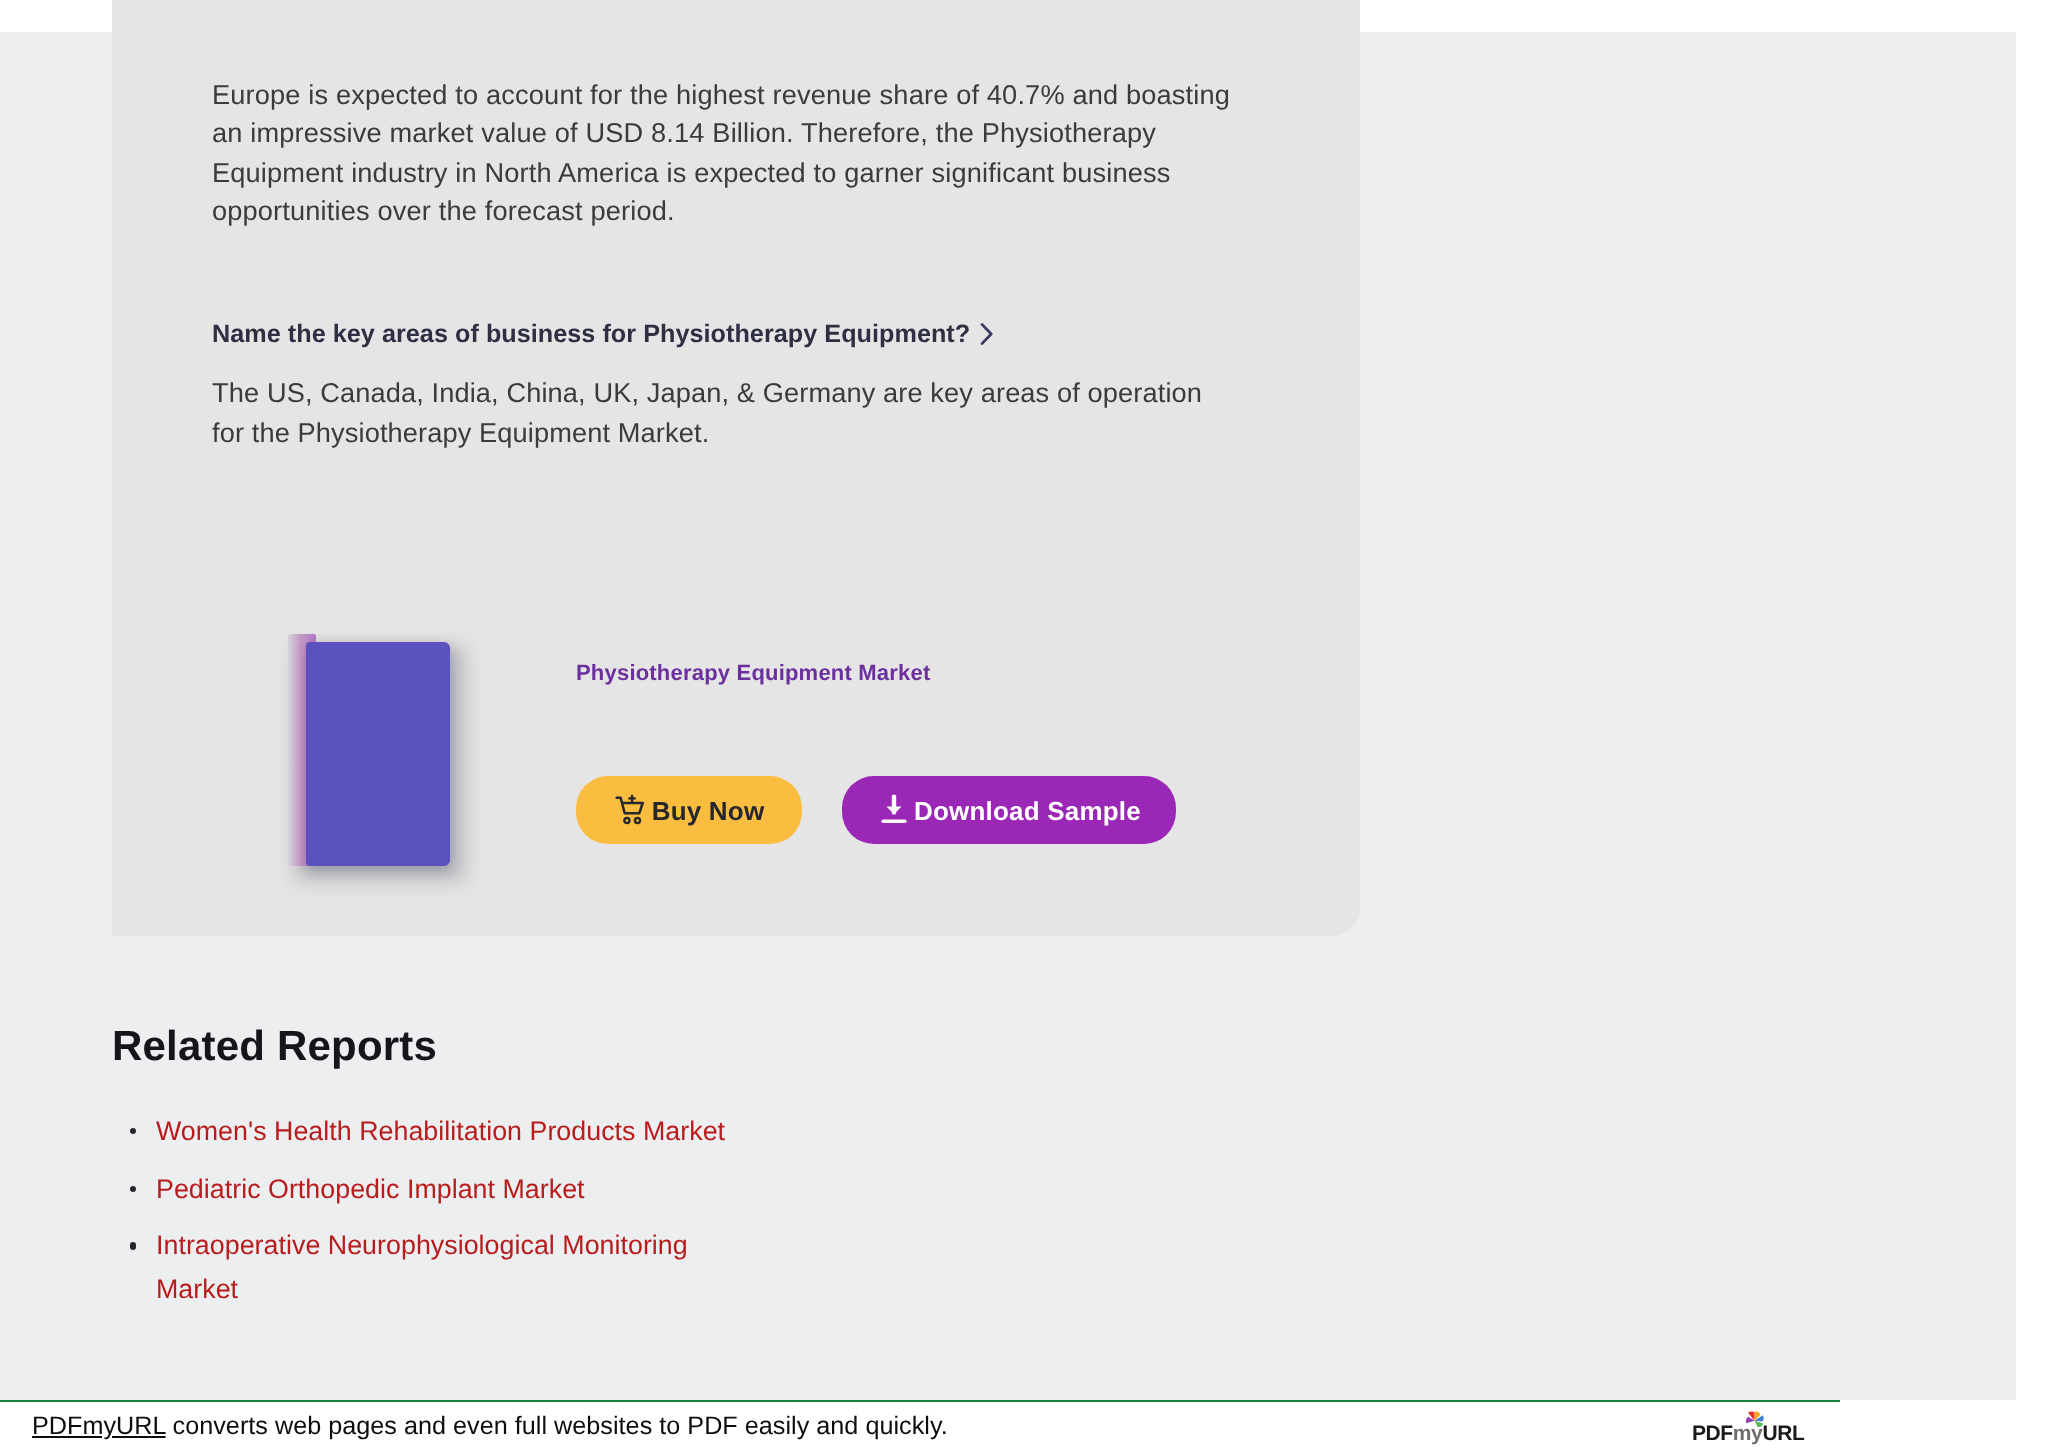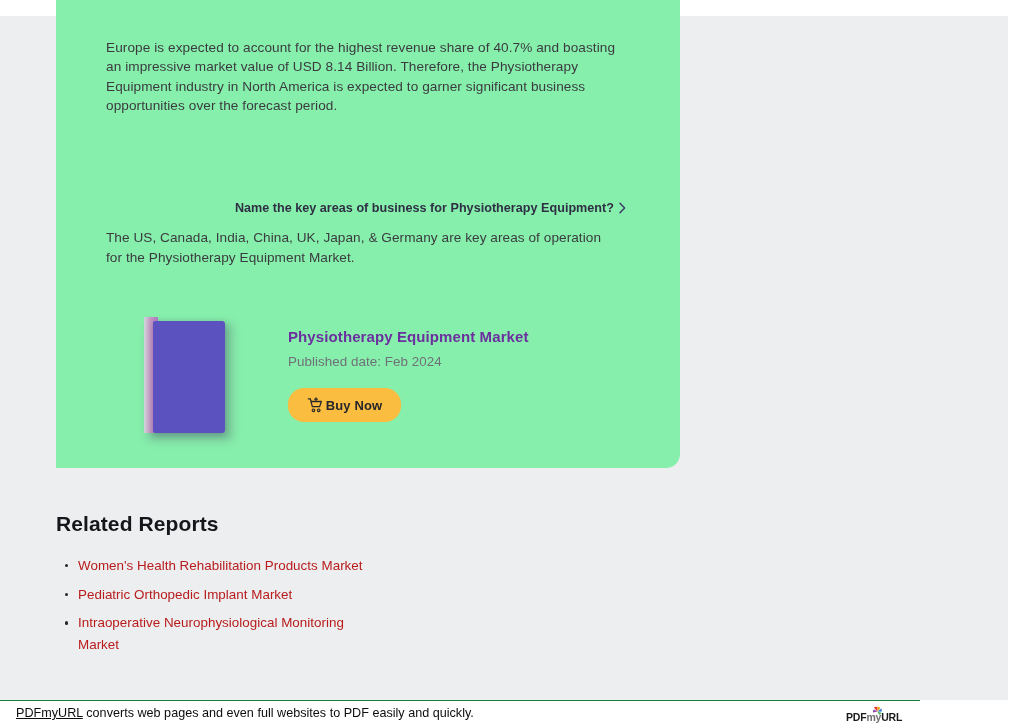--- a/index.html
+++ b/index.html
@@ -34,21 +34,21 @@
     background: #eceef0;
   }
 
   
   .content-card {
     position: absolute;
     left: 56px;
     top: 0;
     width: 624px;
     height: 468px;
-    background: #86efac;
+    background: #e5e5e5;
     border-bottom-right-radius: 14px;
     border-bottom-left-radius: 0px;
   }
 
   
   .intro-para {
     position: absolute;
     left: 50px;
     top: 24px;
     width: 516px;
@@ -61,23 +61,22 @@
   
   .faq {
     position: absolute;
     left: 50px;
     top: 158px;
     width: 532px;
   }
   .faq-head {
     display: flex;
     align-items: flex-start;
-    justify-content: flex-end;
+    justify-content: flex-start;
     width: 524px;
-    margin-top: 41px;
   }
   .faq-question {
     font-size: 12.6px;
     font-weight: bold;
     color: #2f2f44;
     line-height: 18px;
     letter-spacing: 0.02px;
     max-width: 470px;
   }
   .faq-chevron {
@@ -141,21 +140,21 @@
     box-shadow: 0 2px 6px rgba(40,35,90,0.25);
   }
 
   .promo-text {
     position: absolute;
     left: 156px;
     top: 20px;
     width: 360px;
   }
   .promo-title {
-    font-size: 15px;
+    font-size: 11px;
     font-weight: bold;
     color: #6c2f9e;
     letter-spacing: 0.1px;
     line-height: 22px;
   }
   .promo-date {
     margin-top: 6px;
     font-size: 13.4px;
     color: #6f7178;
     letter-spacing: 0.05px;
@@ -323,37 +322,46 @@
     <div class="report-promo">
 
       <div class="book">
         <div class="shadow"></div>
         <div class="spine"></div>
         <div class="cover"></div>
       </div>
 
       <div class="promo-text">
         <div class="promo-title">Physiotherapy Equipment Market</div>
-        <div class="promo-date">Published date: Feb 2024</div>
       </div>
 
       <div class="promo-buttons">
 
         <button class="btn btn-buy">
           <span>
             <svg width="17" height="17" viewBox="0 0 20 20" fill="none">
               <path d="M1.6 2.2 h2.3 l2.4 9.1 h8.6 l2.0 -6.0 H5.2" stroke="#26262b" stroke-width="1.5" stroke-linecap="round" stroke-linejoin="round"></path>
               <circle cx="7.6" cy="15.6" r="1.5" stroke="#26262b" stroke-width="1.4"></circle>
               <circle cx="13.8" cy="15.6" r="1.5" stroke="#26262b" stroke-width="1.4"></circle>
               <path d="M10.6 1.0 v3.2 M9.0 2.6 h3.2" stroke="#26262b" stroke-width="1.4" stroke-linecap="round"></path>
             </svg>
           </span>
           <span>Buy Now</span>
         </button>
 
+        <button class="btn btn-download">
+          <span>
+            <svg width="16" height="16" viewBox="0 0 16 16" fill="none">
+              <path d="M8 1.4 V9.2" stroke="#ffffff" stroke-width="2.2" stroke-linecap="round"></path>
+              <path d="M4.2 6.2 L8 10.0 L11.8 6.2" fill="#ffffff"></path>
+              <path d="M2.6 13.6 H13.4" stroke="#ffffff" stroke-width="1.8" stroke-linecap="round"></path>
+            </svg>
+          </span>
+          <span>Download Sample</span>
+        </button>
 
       </div>
     </div>
   </div>
 
   <div class="related">
     <div class="related-title">Related Reports</div>
 
     <div class="related-cols">
 

